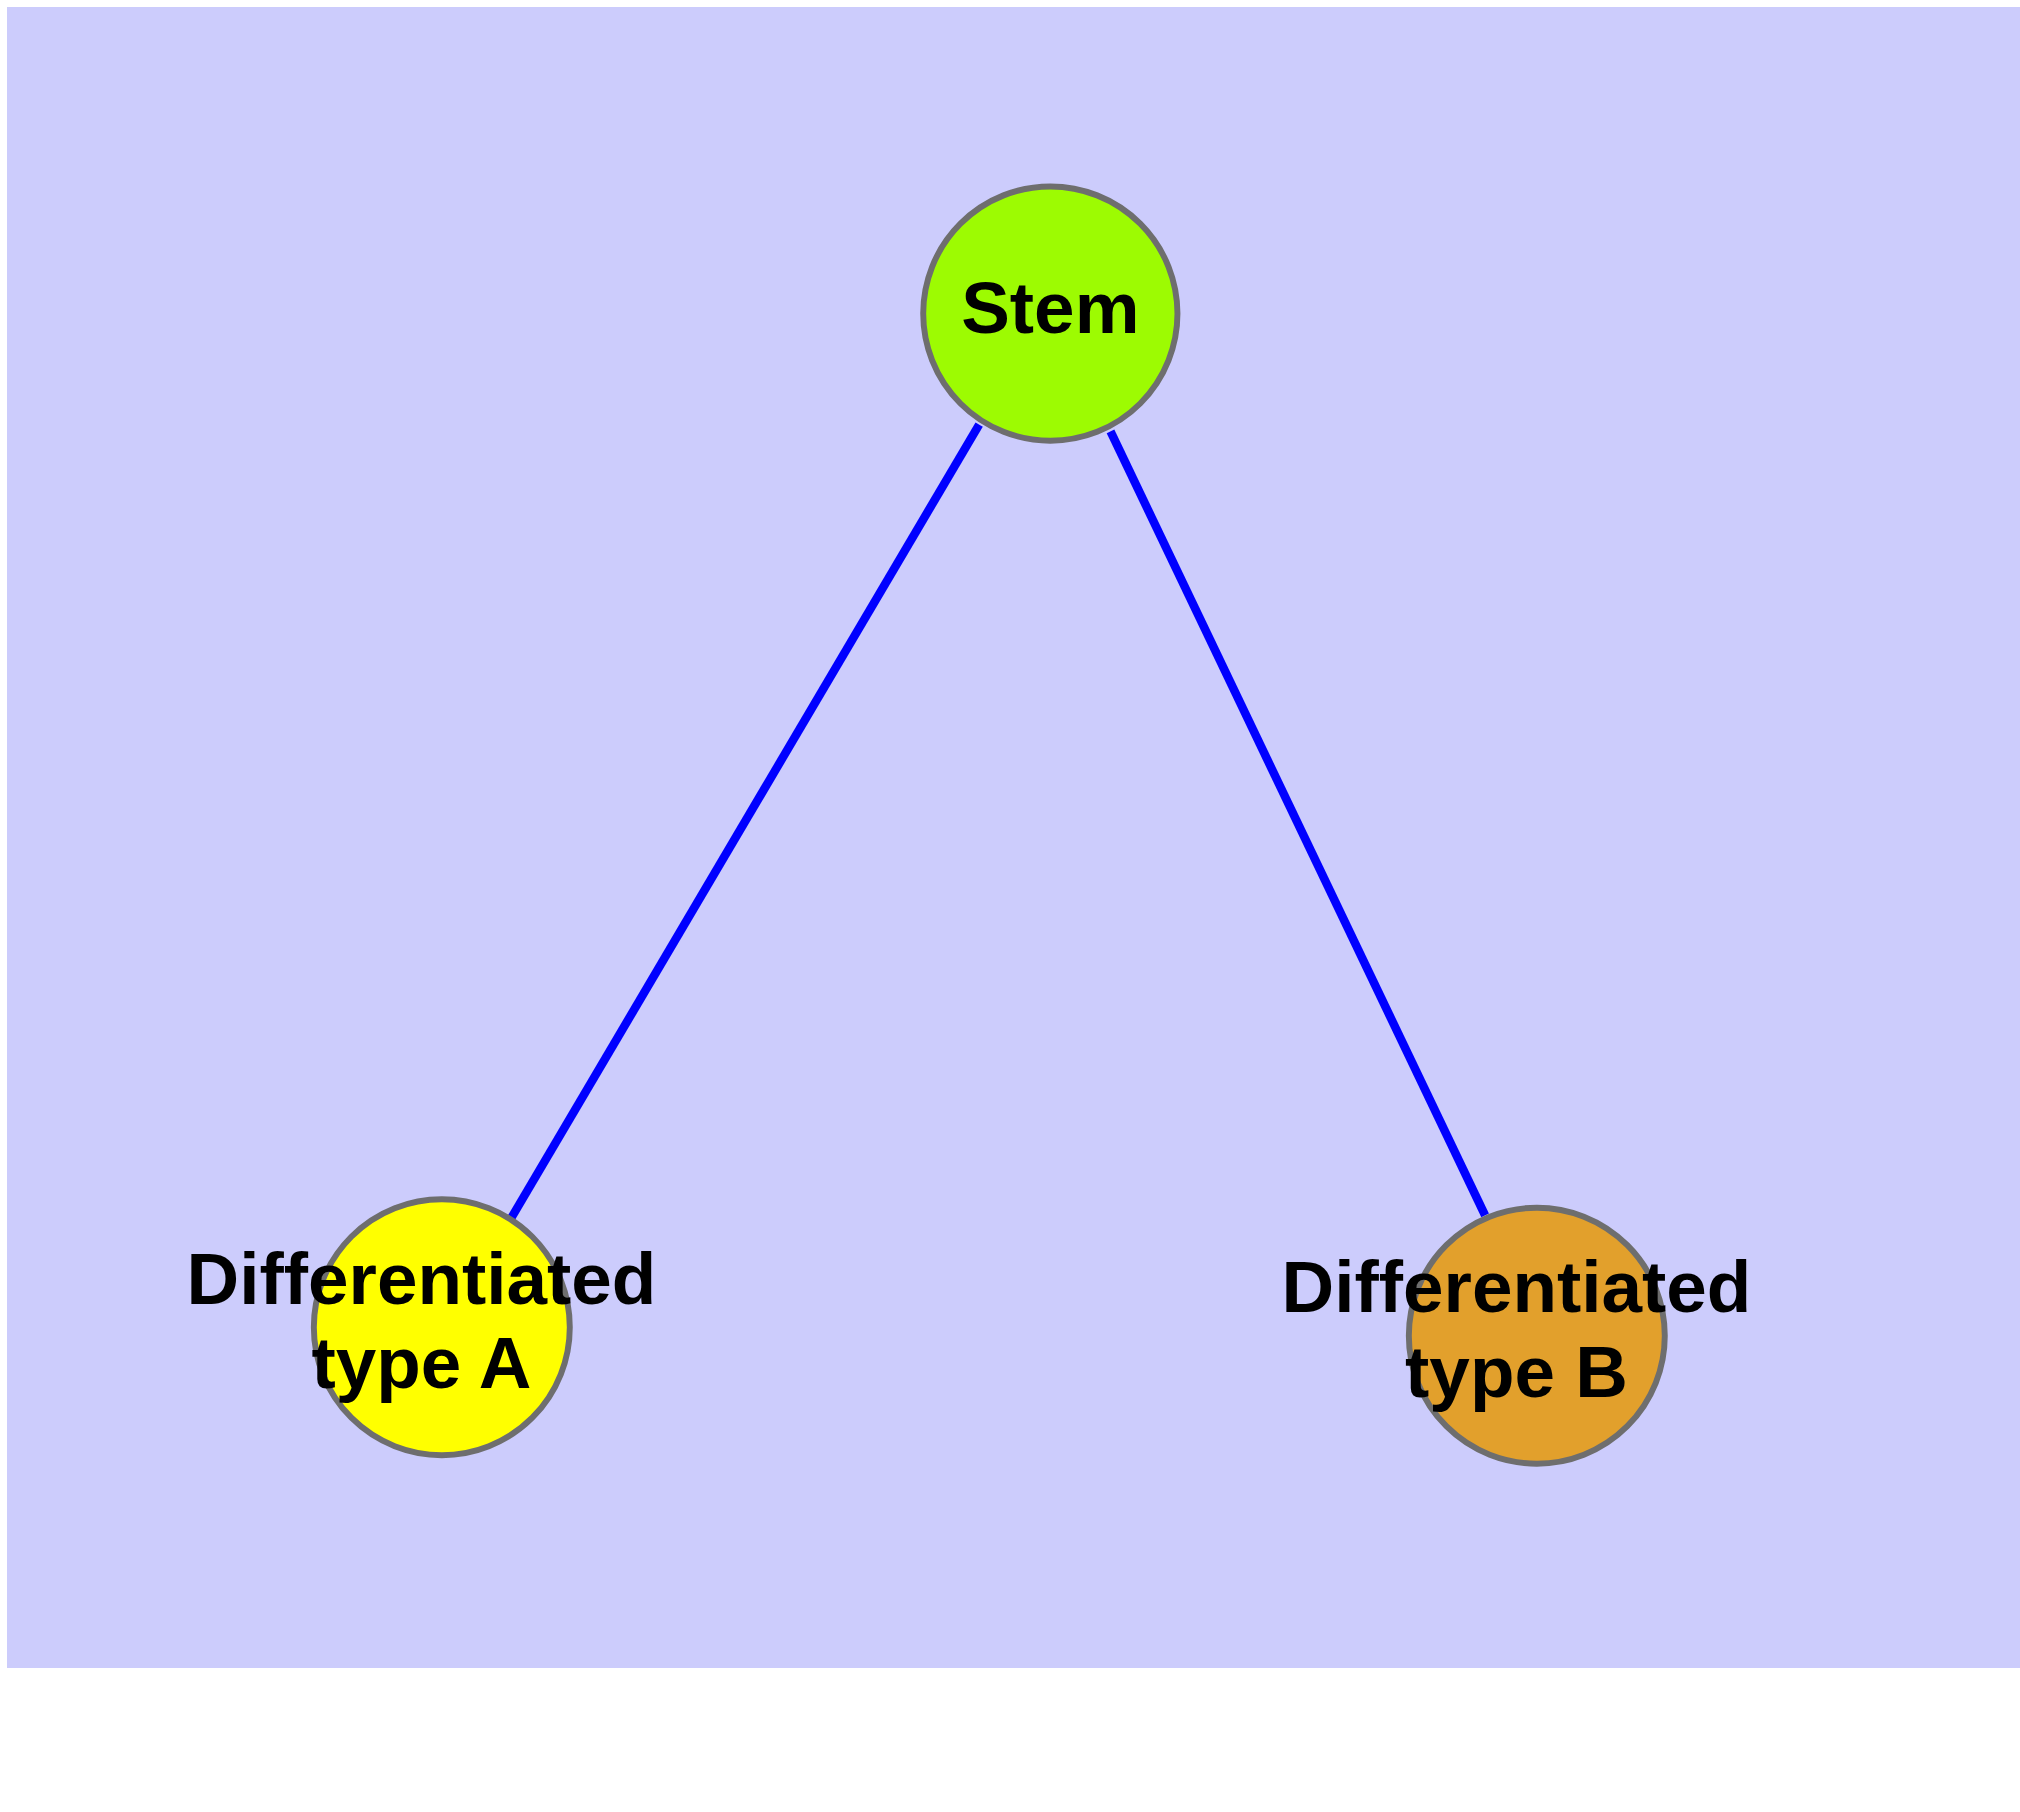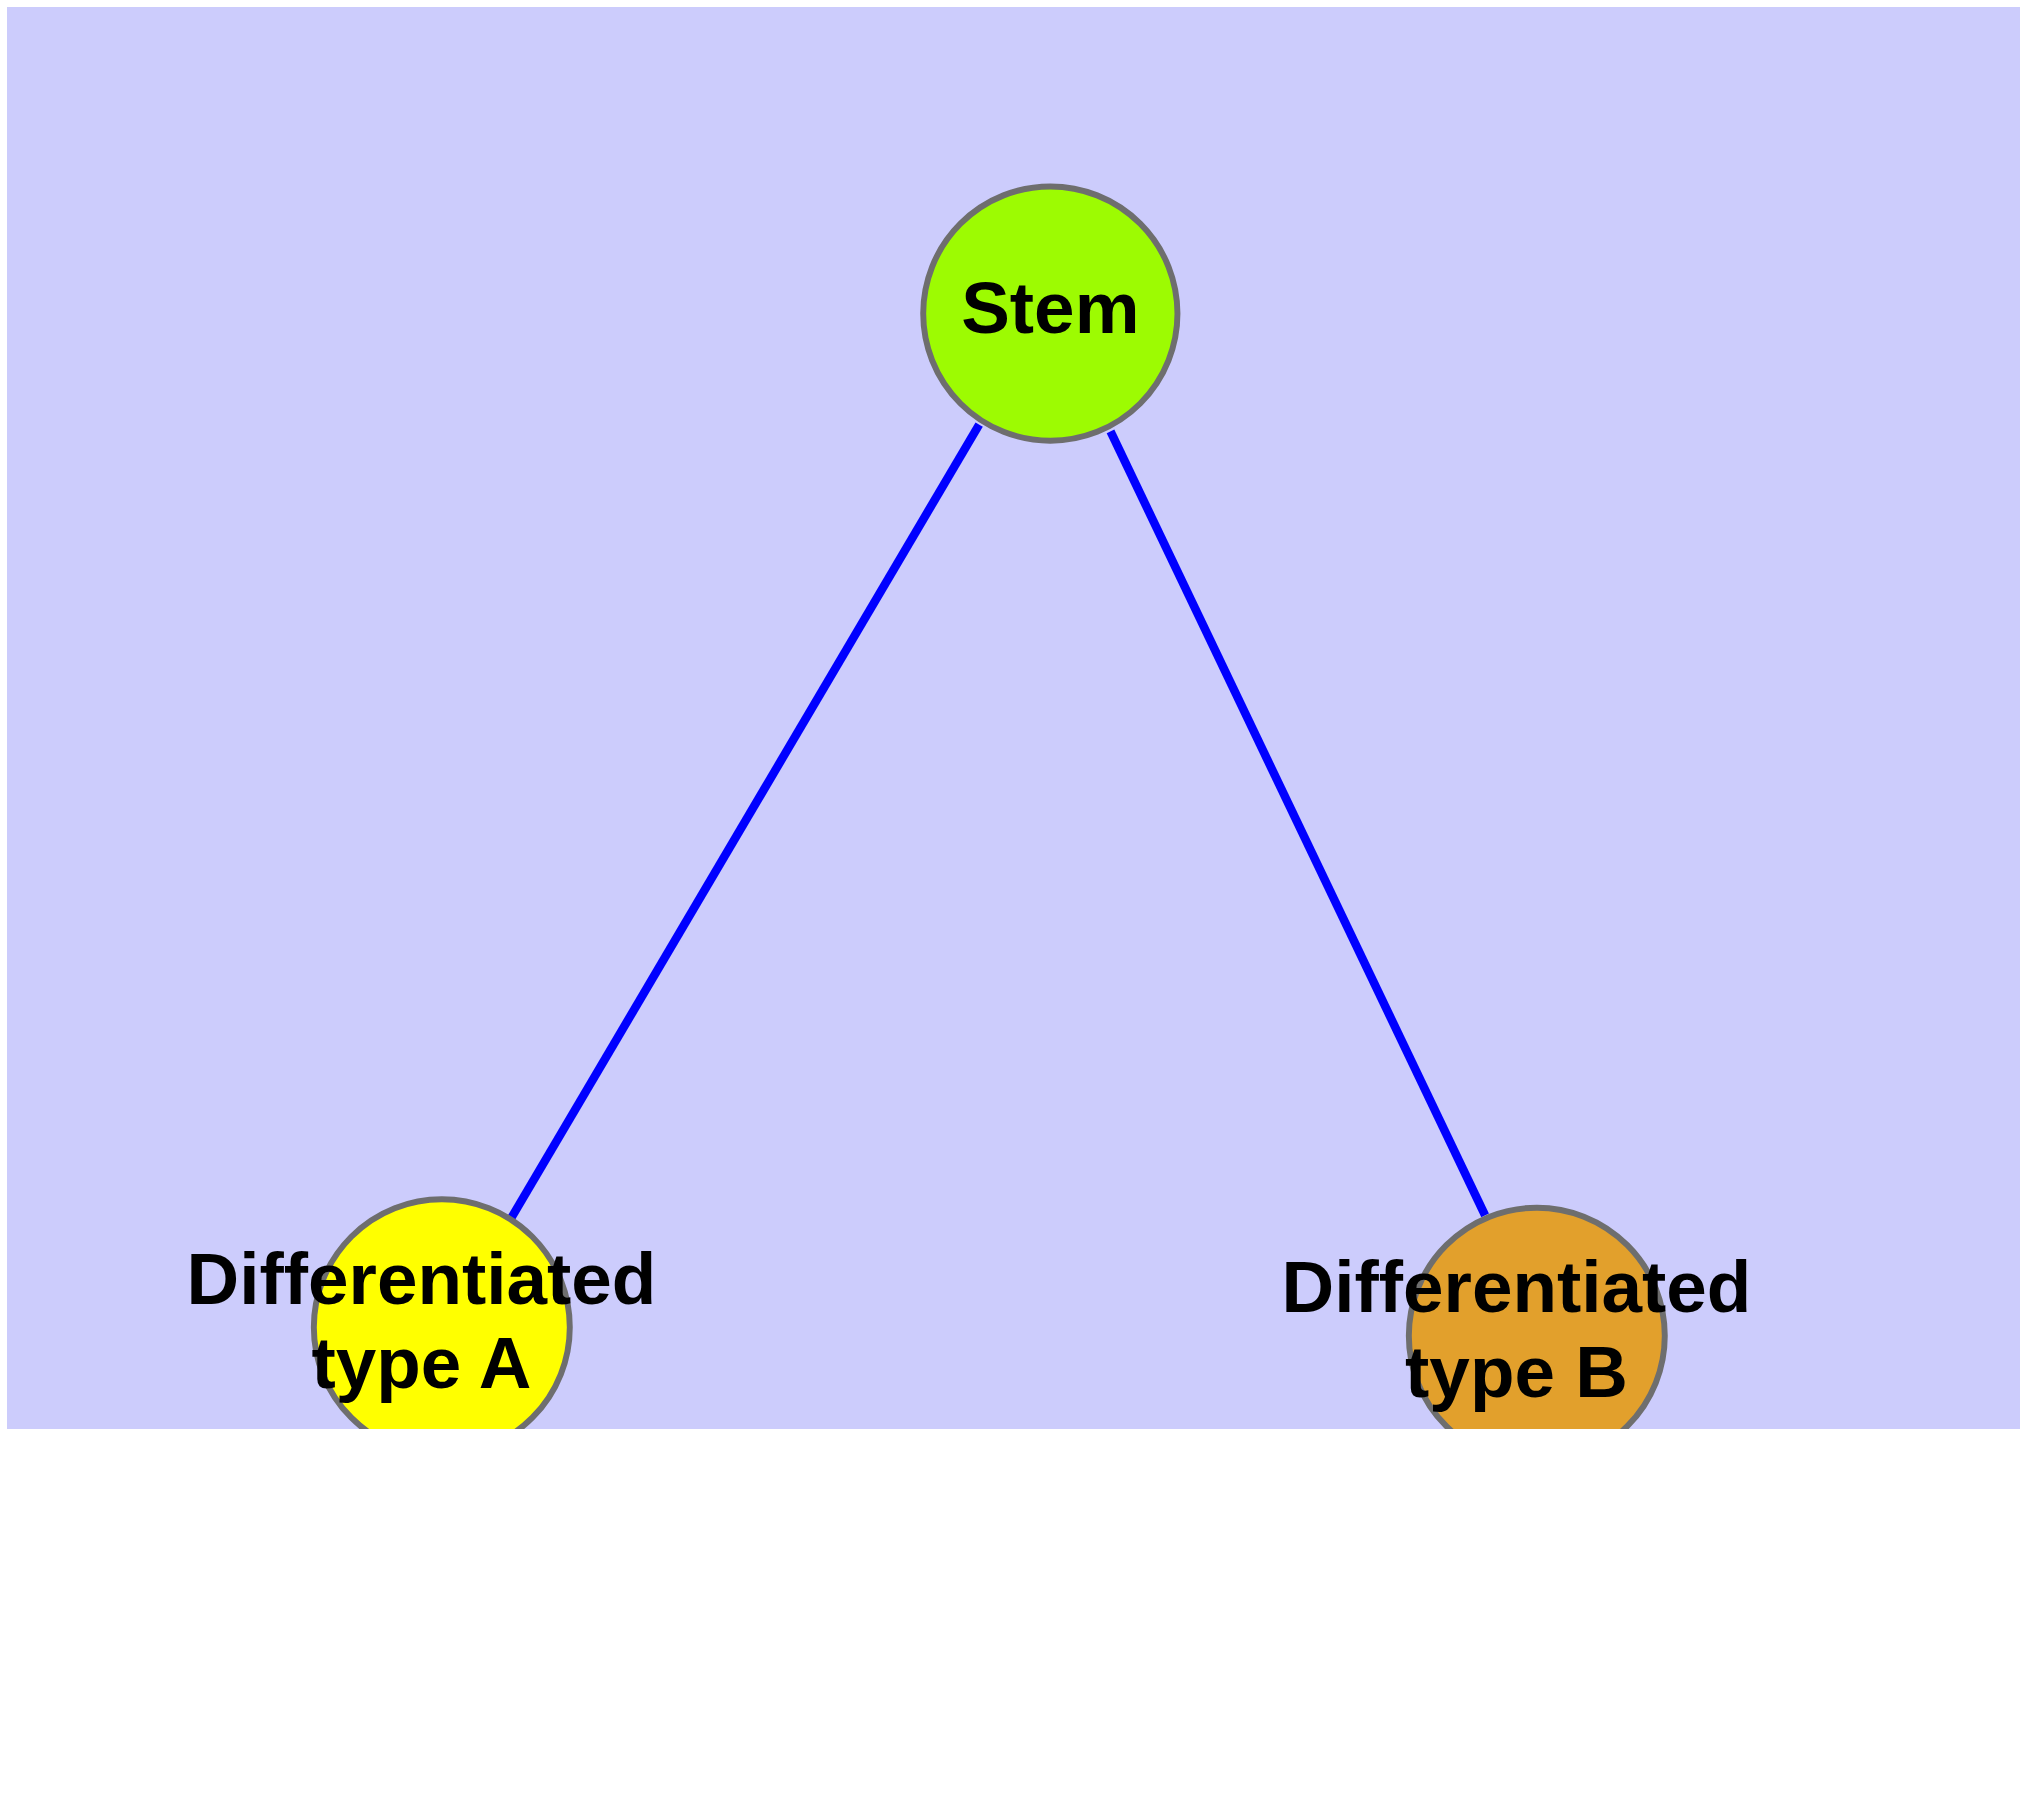--- a/index.html
+++ b/index.html
@@ -3,21 +3,21 @@
 <meta charset="utf-8">
 <style>
   html, body {
     margin: 0;
     padding: 0;
     background: #ffffff;
   }
   #canvas {
     position: relative;
     width: 2021px;
-    height: 1429px;
+    height: 1668px;
     background: #ffffff;
     overflow: hidden;
     font-family: "Liberation Sans", sans-serif;
   }
   #plot-area {
     position: absolute;
     left: 6.8px;
     top: 6.8px;
     width: 2014px;
     height: 1805px;

